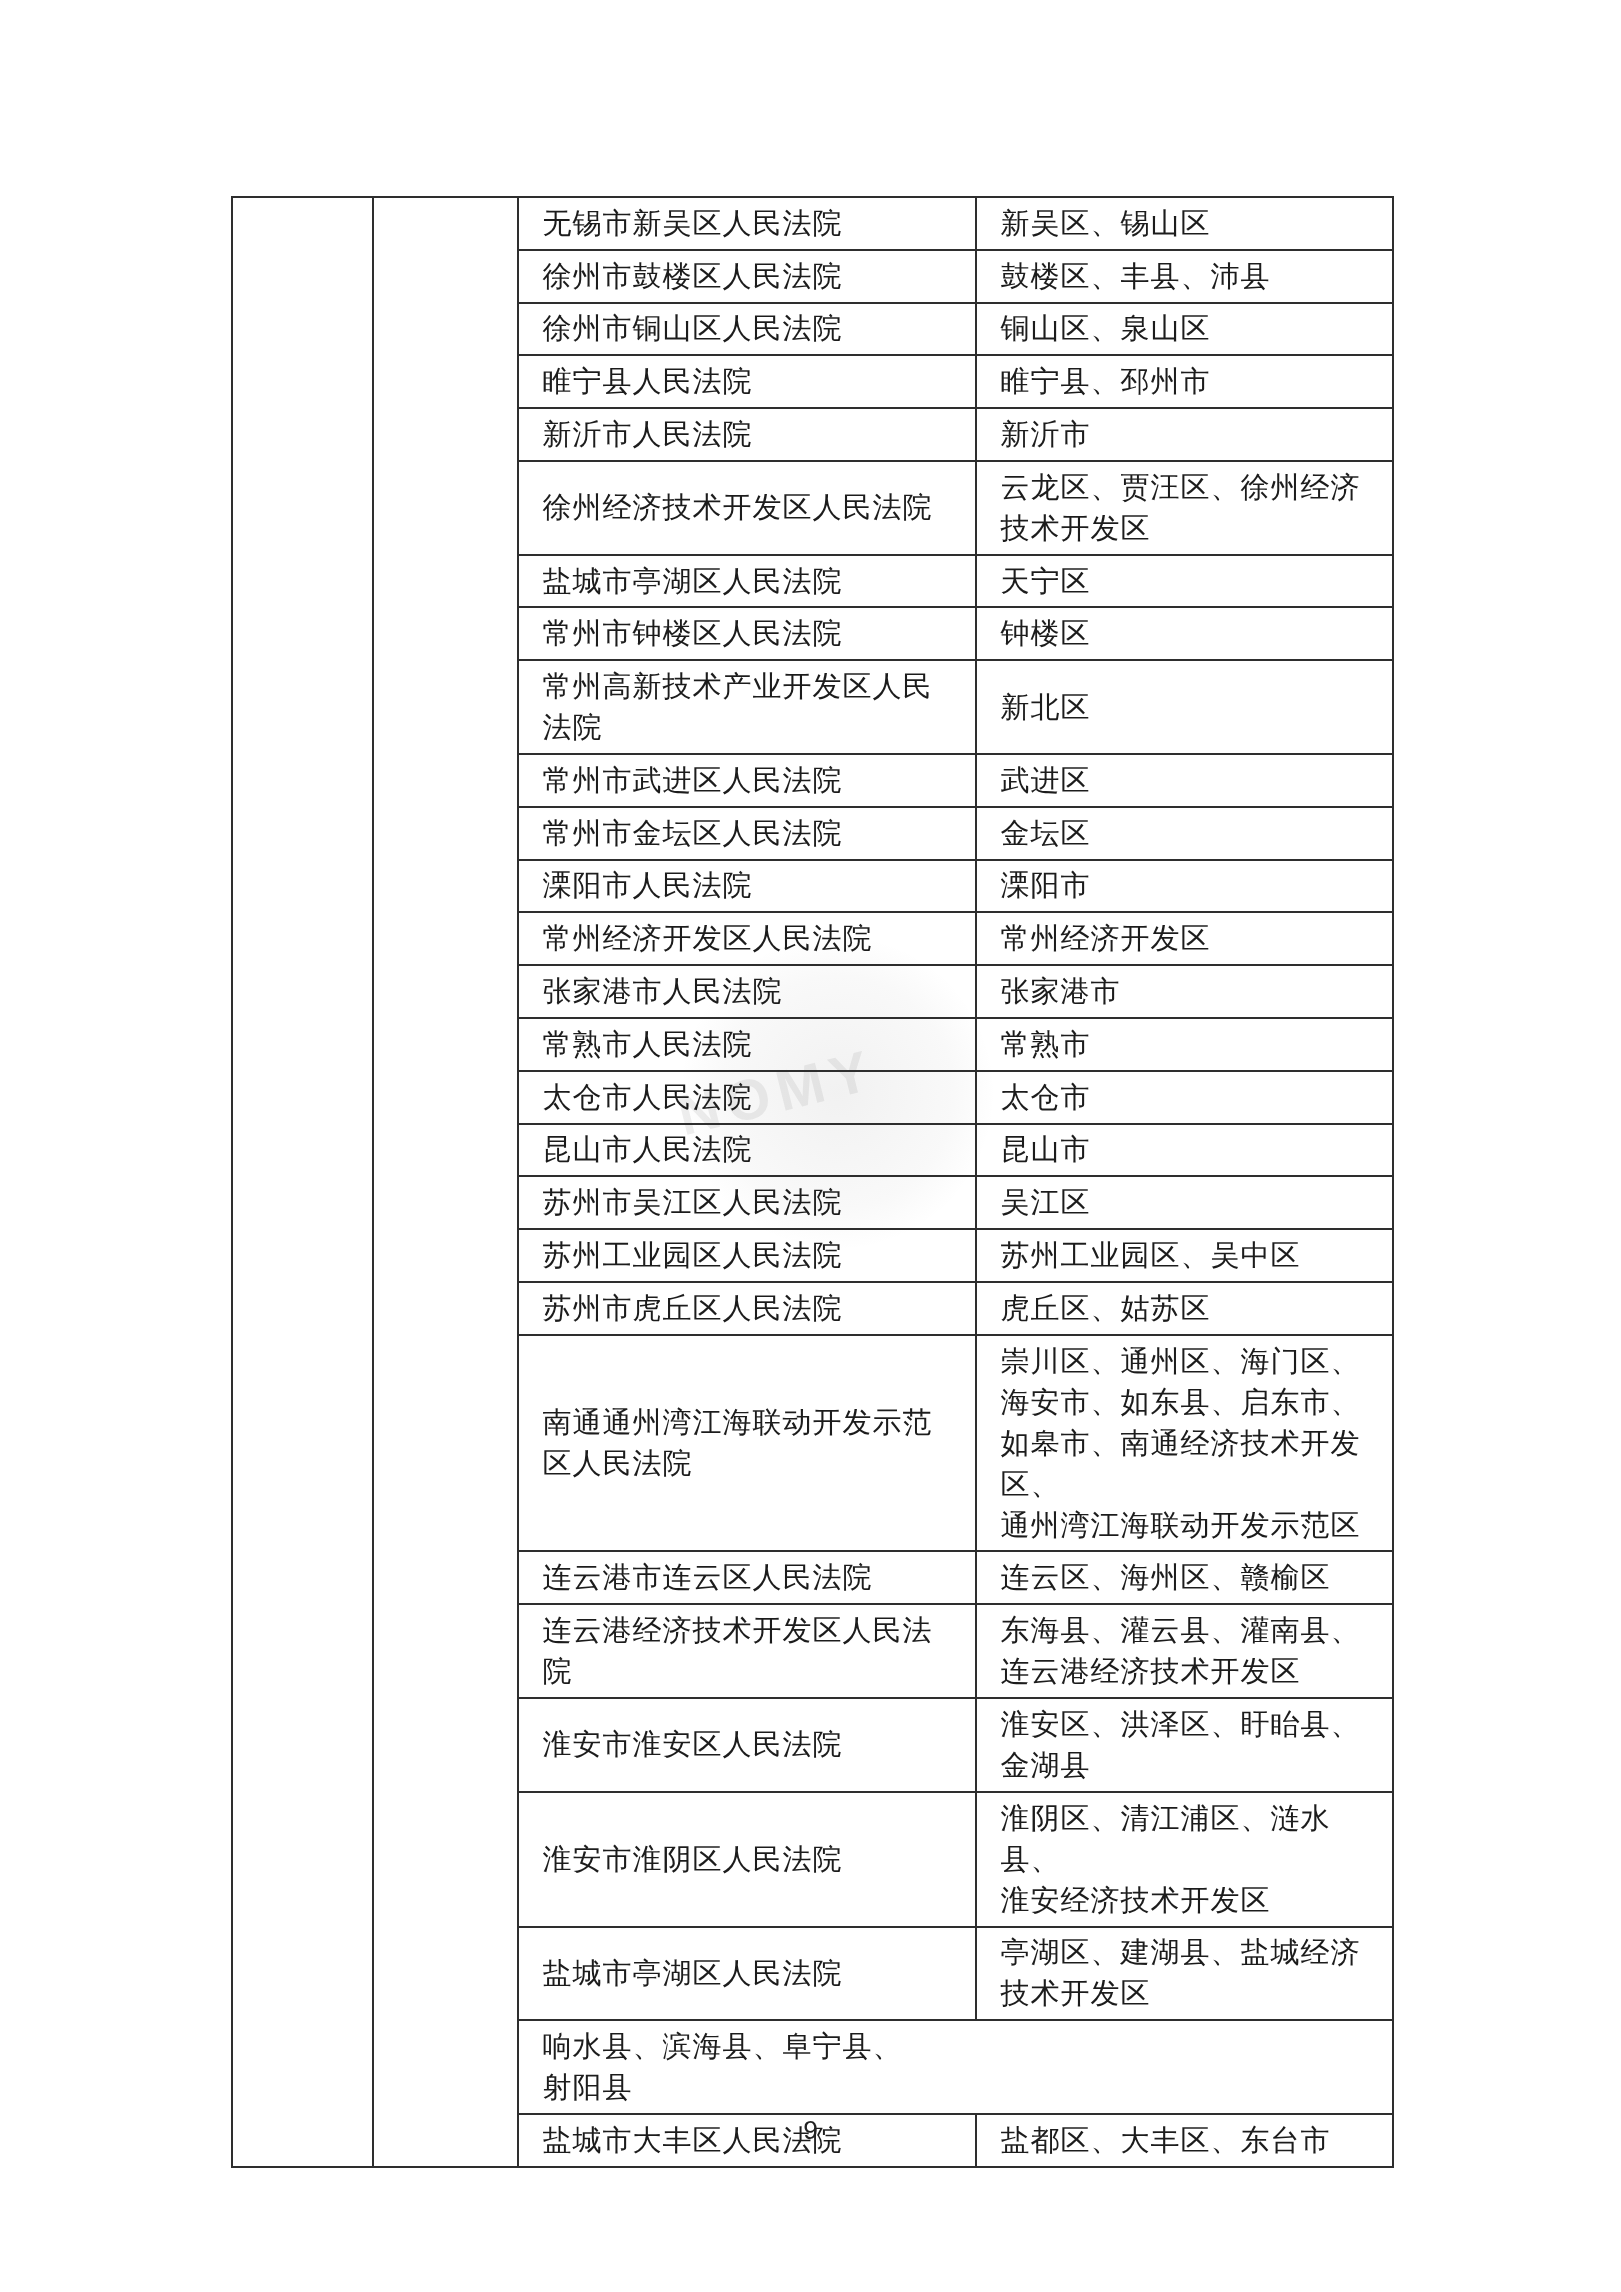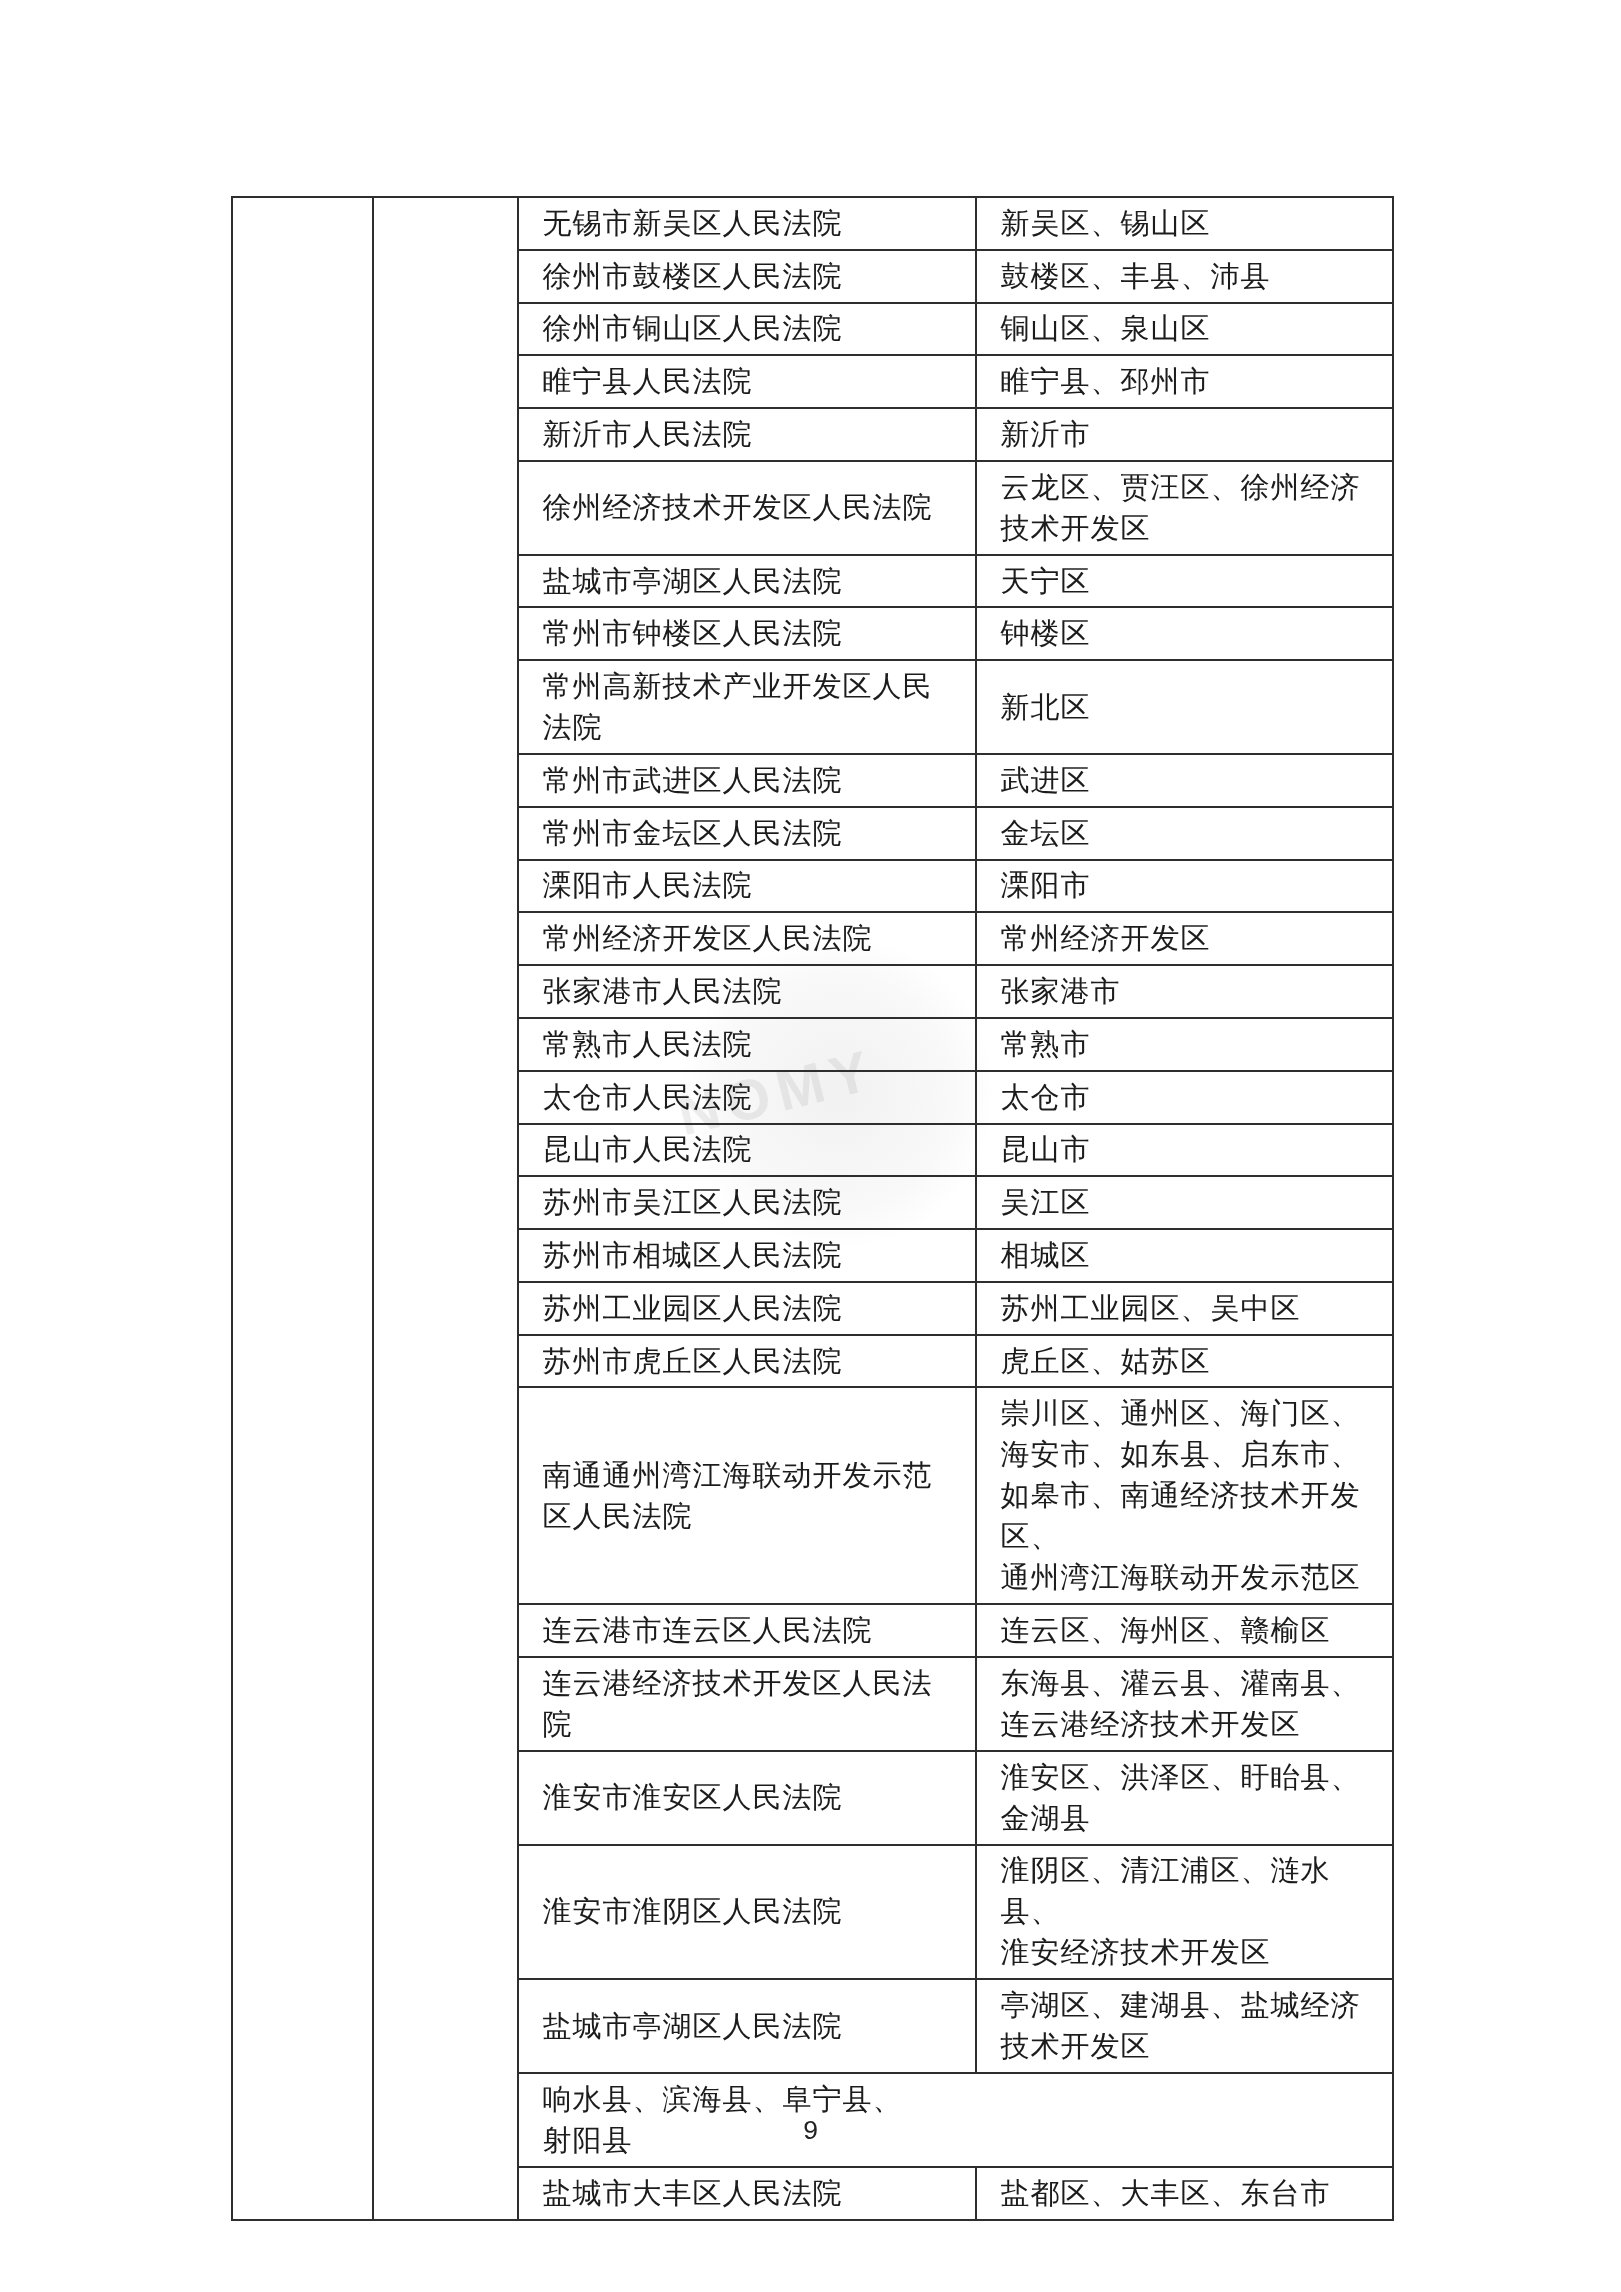--- a/index.html
+++ b/index.html
@@ -249,28 +249,20 @@
         <div class="trow">
           <div class="cell court">
             <span class="txt">苏州市吴江区人民法院</span>
           </div>
           <div class="cell districts">
             <span class="txt">吴江区</span>
           </div>
         </div>
         <div class="trow">
           <div class="cell court">
-            <span class="txt">苏州市相城区人民法院</span>
-          </div>
-          <div class="cell districts">
-            <span class="txt">相城区</span>
-          </div>
-        </div>
-        <div class="trow">
-          <div class="cell court">
             <span class="txt">苏州工业园区人民法院</span>
           </div>
           <div class="cell districts">
             <span class="txt">苏州工业园区、吴中区</span>
           </div>
         </div>
         <div class="trow">
           <div class="cell court">
             <span class="txt">苏州市虎丘区人民法院</span>
           </div>

